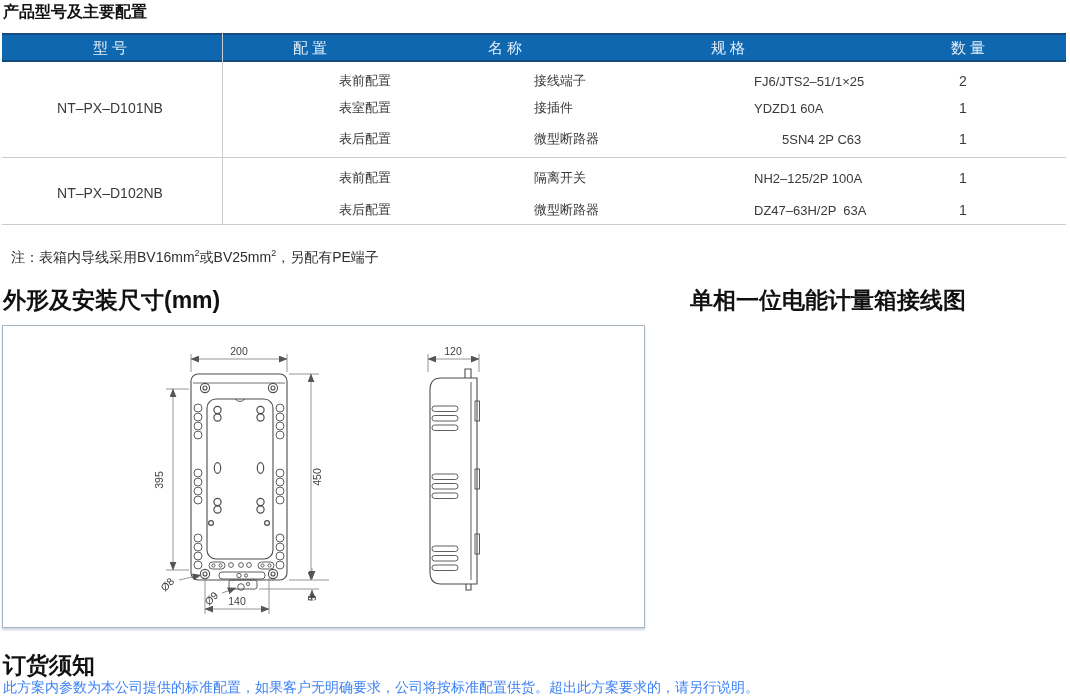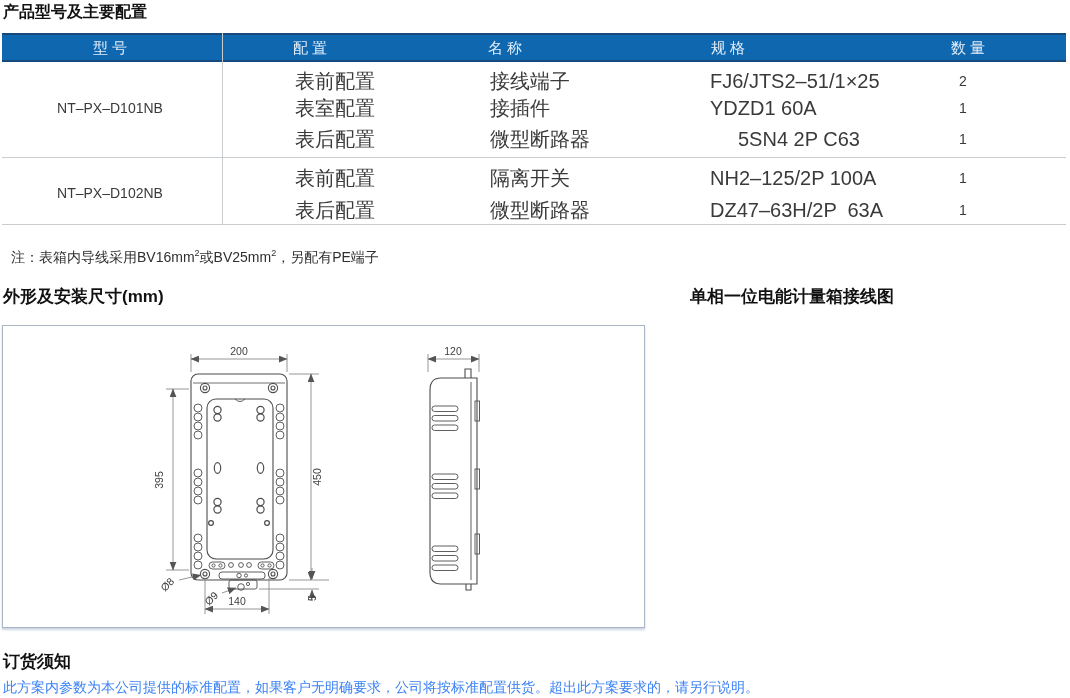--- a/index.html
+++ b/index.html
@@ -6,24 +6,24 @@
   .page{position:relative;width:1070px;height:698px;background:#fff;overflow:hidden;
         font-family:"Liberation Sans","DejaVu Sans",sans-serif;color:#333;}
   .title{position:absolute;left:3px;top:2px;margin:0;font-size:16px;font-weight:bold;color:#111;}
   .tbl{position:absolute;left:2px;top:33px;width:1064px;height:193px;text-align:right;}
   .thead{position:absolute;left:0;top:0;width:100%;height:29px;background:#0f67b0;
          border-top:2px solid #164a7e;border-bottom:2px solid #164a7e;box-sizing:border-box;}
   .th{position:absolute;top:50%;transform:translate(-50%,-50%);color:#e3eef9;font-size:15px;white-space:pre;}
   .vline{position:absolute;left:220px;top:0;width:1px;height:191px;background:#c9cdd0;}
   .hr{position:absolute;left:0;width:100%;height:1px;background:#c9cdd0;}
   .cc{position:absolute;transform:translate(-50%,-50%);font-size:14px;color:#3a3a3a;white-space:pre;}
-  .lc{position:absolute;transform:translateY(-50%);font-size:20px;color:#3a3a3a;white-space:pre;}
+  .lc{position:absolute;transform:translateY(-50%);font-size:13px;color:#3a3a3a;white-space:pre;margin-left:44px;}
   .note{position:absolute;left:3px;top:240px;margin:8px;font-size:14px;color:#2f2f2f;}
   .note sup{font-size:9px;}
-  .sec{position:absolute;margin:0;font-size:17px;font-weight:bold;color:#111;}
+  .sec{position:absolute;margin:0;font-size:23px;font-weight:bold;color:#111;}
   .panel{position:absolute;top:325px;background:#fff;border:1px solid #a9b5c0;box-sizing:border-box;
          box-shadow:0 2px 2px rgba(150,170,195,.5);}
   .ordering-text{position:absolute;left:3px;top:679px;margin:0;font-size:14px;color:#3b82f6;}
   svg{display:block;}
   svg text{font-family:"Liberation Sans","DejaVu Sans",sans-serif;font-size:10.5px;fill:#3f3f3f;}
   .kwh{font-size:16px;fill:#1c1c1c;}
 </style>
 </head>
 <body>
 

